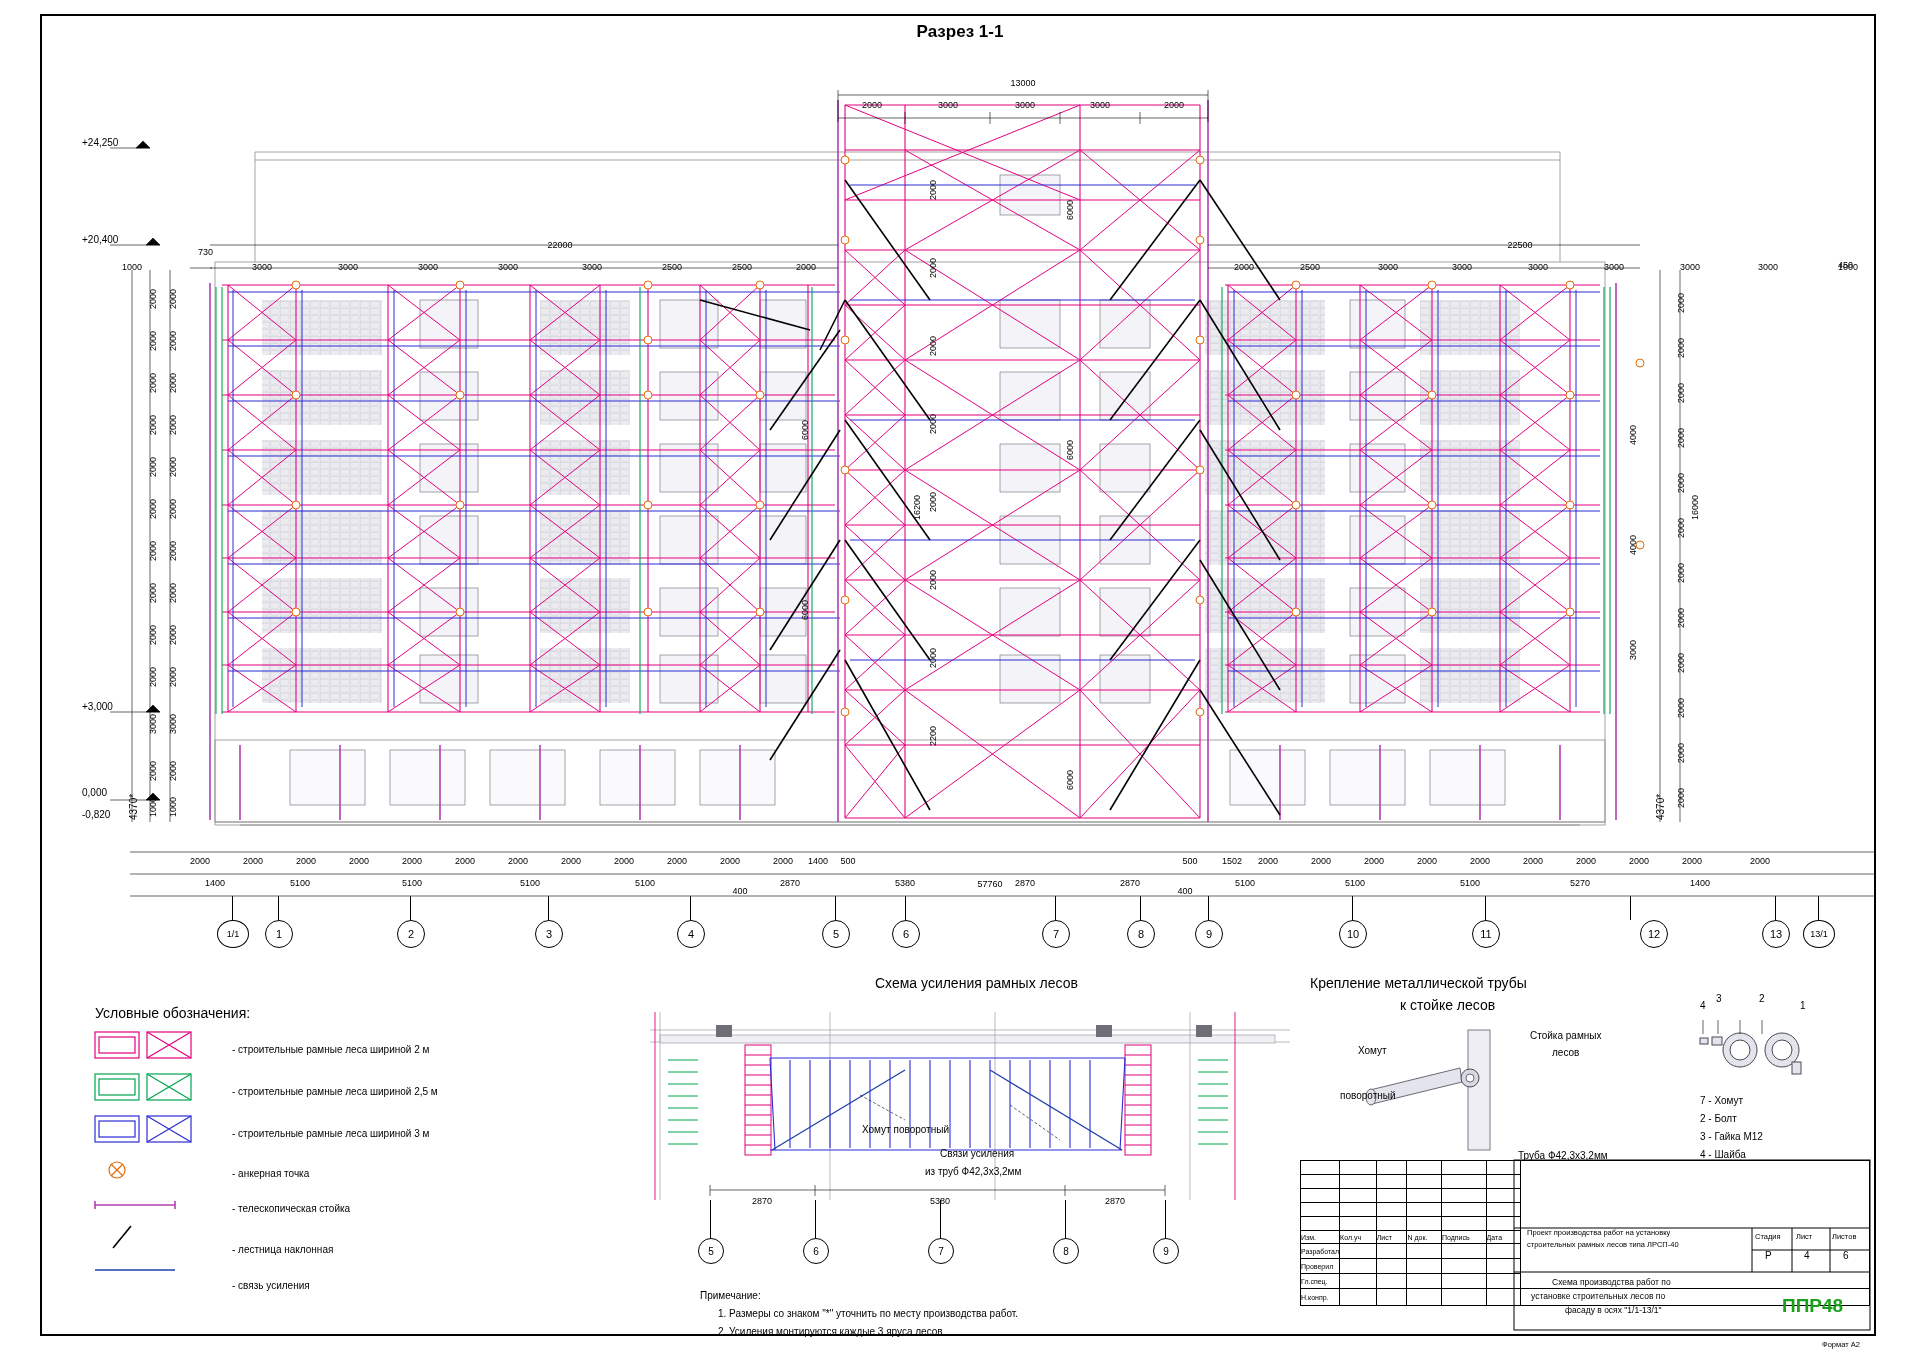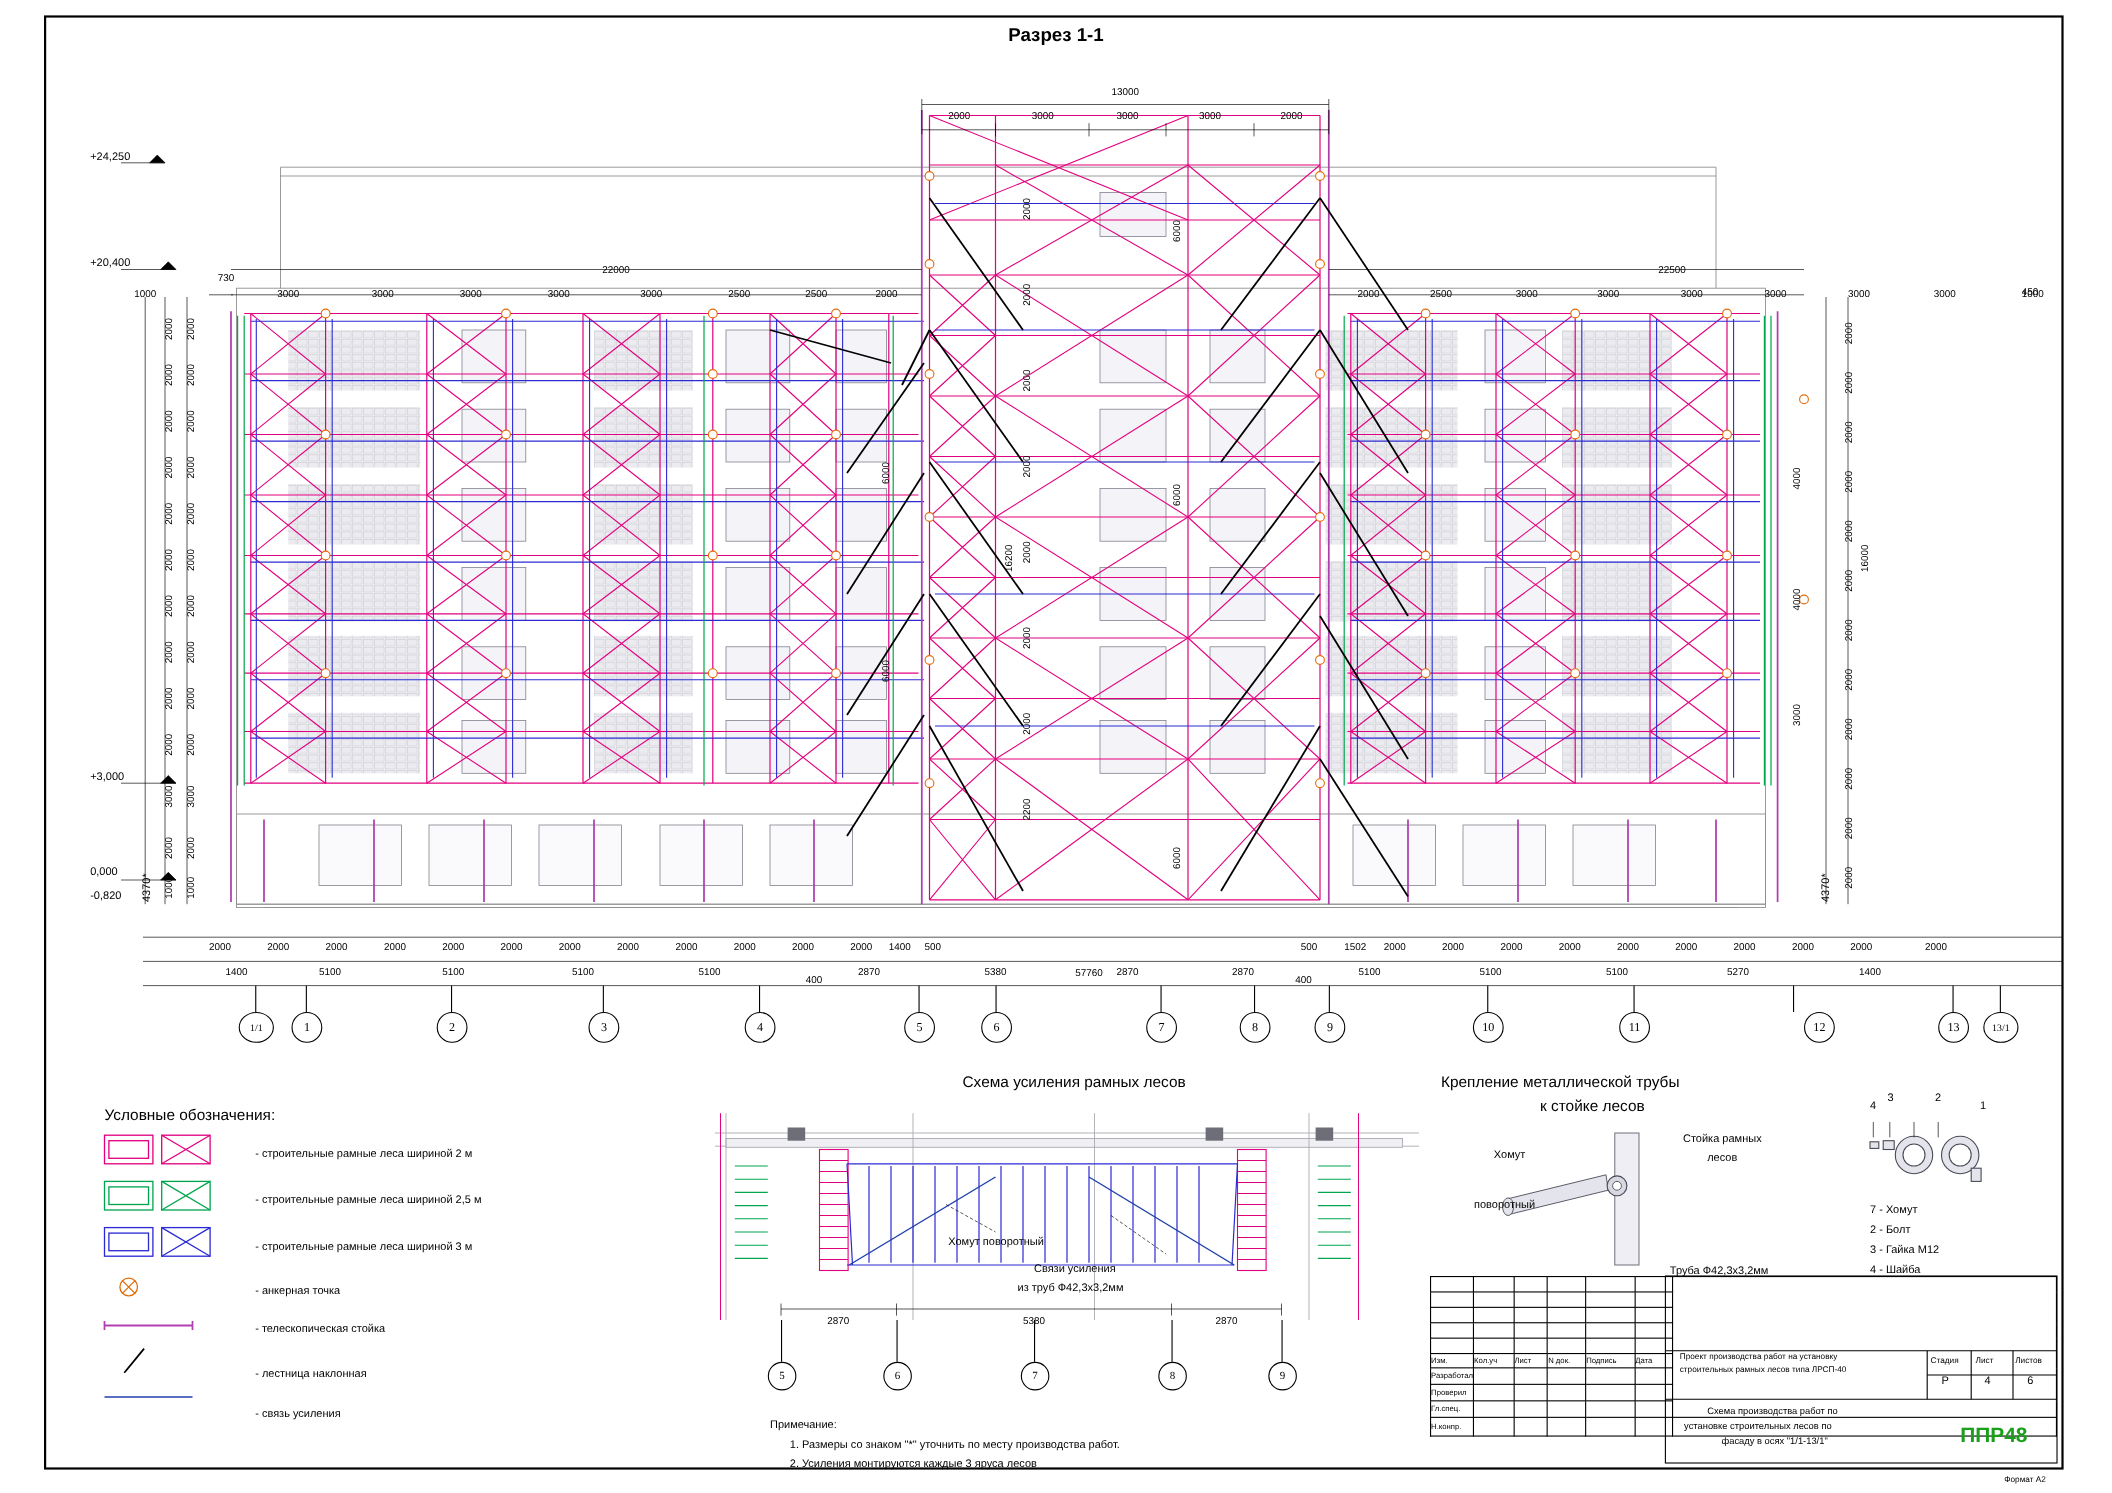--- a/index.html
+++ b/index.html
@@ -8,21 +8,21 @@
   .frame{position:absolute;left:40px;top:14px;width:1836px;height:1322px;border:2px solid #000;box-sizing:border-box;}
   .txt{position:absolute;white-space:nowrap;color:#000;}
   .title1{font-size:17px;font-weight:bold;}
   .title2{font-size:15px;}
   .small{font-size:10px;}
   .xsmall{font-size:8.5px;}
   .tiny{font-size:7.5px;}
   .dim{font-size:9px;}
   .rot{transform-origin:0 0;transform:rotate(-90deg);}
   svg{position:absolute;left:0;top:0;overflow:visible;}
-  .circ{position:absolute;border:1px solid #000;border-radius:50%;display:flex;align-items:center;justify-content:center;font-size:10px;background:#fff;font-family:Liberation Serif, serif;}
+  .circ{position:absolute;border:1px solid #000;border-radius:50%;display:flex;align-items:center;justify-content:center;font-size:10px;background:#fff;}
   table.stamp{position:absolute;border-collapse:collapse;font-size:7px;}
   table.stamp td{border:1px solid #000;padding:0;}
   .ppr{font-size:19px;font-weight:bold;color:#1aa01a;}
   .cellpad{padding:1px 2px;}
 </style>
 </head>
 <body>
 
 <div id="sheet">
   <div class="frame"></div>

